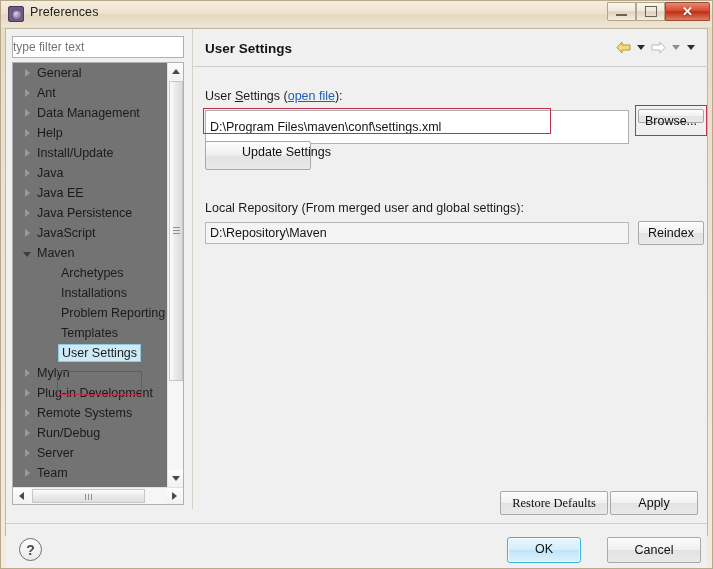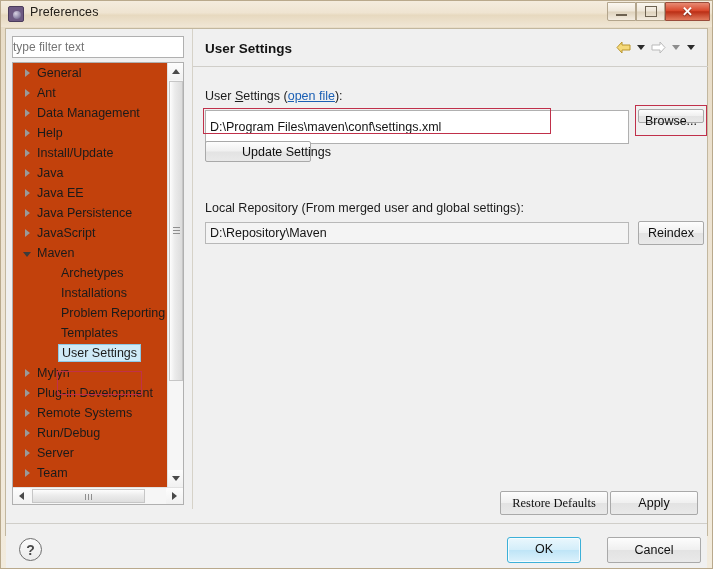--- a/index.html
+++ b/index.html
@@ -81,21 +81,21 @@
   }
   #filter-input {
     position: absolute; left: 6px; top: 7px; width: 172px; height: 22px;
     background: #ffffff; border: 1px solid #b0b0b0;
     font-family: "Liberation Sans", sans-serif; font-size: 12px;
     color: #8a8a8a; padding: 0 0; line-height: 20px;
     outline: none;
   }
   #tree-box {
     position: absolute; left: 6px; top: 33px; width: 172px; height: 443px;
-    background: #c2410c; border: 1px solid #b0b0b0;
+    background: #737373; border: 1px solid #b0b0b0;
     overflow: hidden;
   }
   #tree-clip {
     position: absolute; left: 0; top: 0; width: 155px; height: 424px;
     overflow: hidden;
   }
   .tree-row {
     position: relative; height: 20px; line-height: 20px;
     font-size: 12.5px; color: #1b1b1b; white-space: nowrap;
   }
@@ -225,21 +225,21 @@
 
   .btn {
     position: absolute;
     font-family: "Liberation Sans", sans-serif; font-size: 12.5px;
     color: #101010; text-align: center;
     background: linear-gradient(to bottom, #fdfdfd 0%, #f0f0f0 48%, #e3e3e3 52%, #e9e9e9 100%);
     border: 1px solid #a9a9a9; border-radius: 2px;
     cursor: default; white-space: nowrap;
   }
   #btn-browse  { left: 445px; top: 80px;  width: 66px; height: 14px; line-height: 22px; }
-  #btn-update  { left: 12px;  top: 112px; width: 106px; height: 21px; line-height: 21px; padding-left: 36px; }
+  #btn-update  { left: 12px;  top: 112px; width: 106px; height: 29px; line-height: 21px; padding-left: 36px; }
   #btn-reindex { left: 445px; top: 192px; width: 66px; height: 24px; line-height: 22px; }
   #btn-restore { left: 307px; top: 462px; width: 108px; height: 24px; line-height: 22px; font-family: Liberation Serif, serif; }
   #btn-apply   { left: 417px; top: 462px; width: 88px;  height: 24px; line-height: 22px; }
 
   
   .annot {
     position: absolute; border: 1.5px solid #c0304a; pointer-events: none;
   }
   #annot-input  { left: 10px; top: 79px; width: 348px; height: 26px; }
   #annot-browse { left: 442px; top: 76px; width: 72px; height: 31px; }

